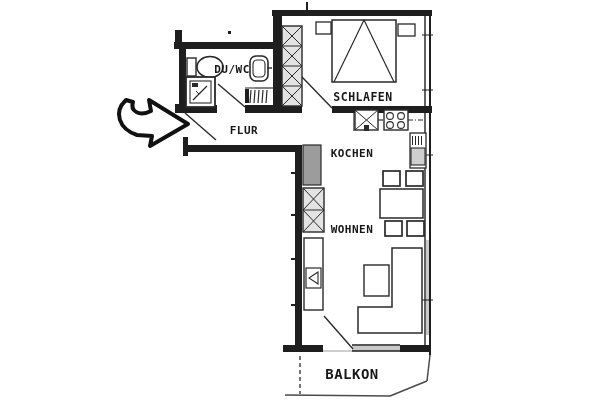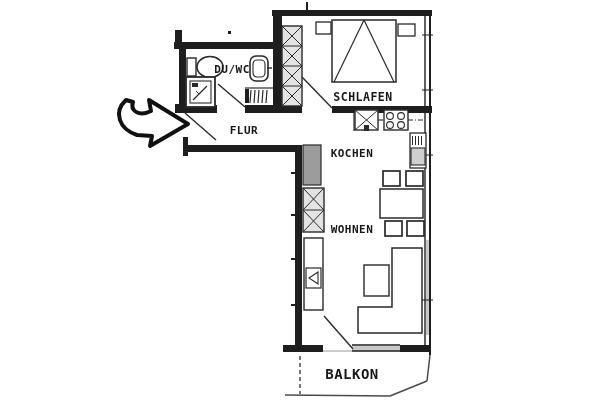--- a/index.html
+++ b/index.html
@@ -1,17 +1,17 @@
 <!DOCTYPE html>
 <html><head>
 <meta charset="utf-8">
 <style>
   html,body{margin:0;padding:0;background:#ffffff;}
   #stage{position:relative;width:600px;height:400px;background:#ffffff;overflow:hidden;
-         font-family:"DejaVu Sans Mono","Liberation Mono",monospace;}
+         font-family:"DejaVu Sans Mono","Liberation Mono",monospace;border-radius:19px;}
   svg{display:block}
   text.room-label{font-family:"DejaVu Sans Mono","Liberation Mono",monospace;
                   font-weight:700;fill:#171717;letter-spacing:0.5px;}
 </style>
 </head>
 <body>
 
 <div id="stage">
 <svg width="600" height="400" viewBox="0 0 600 400">
 

